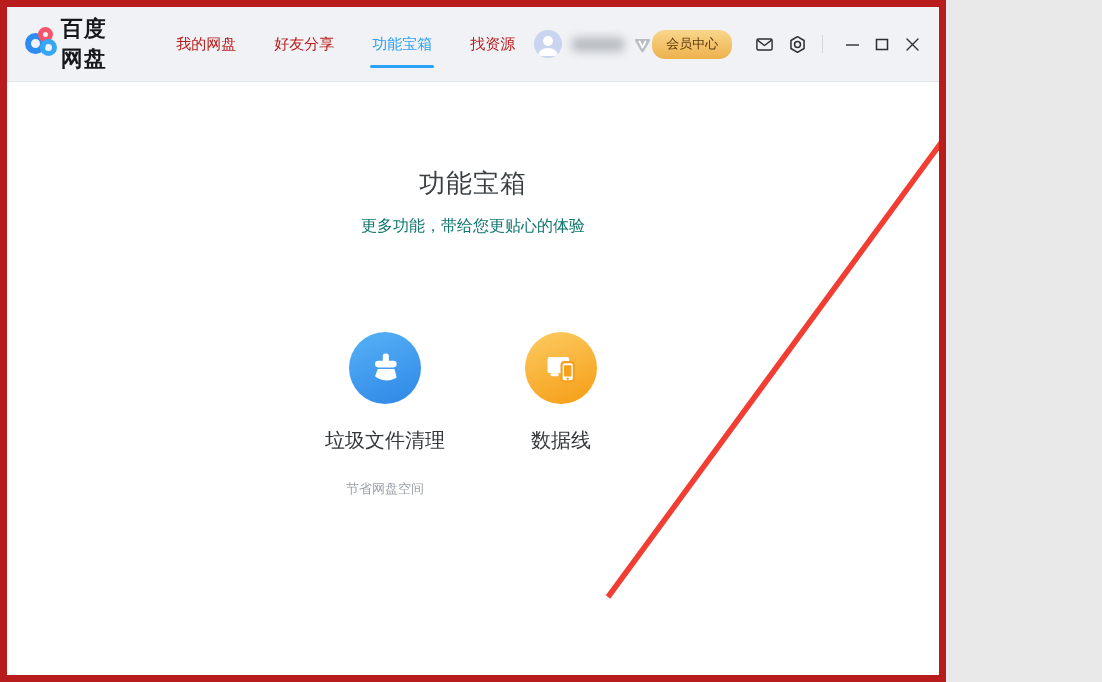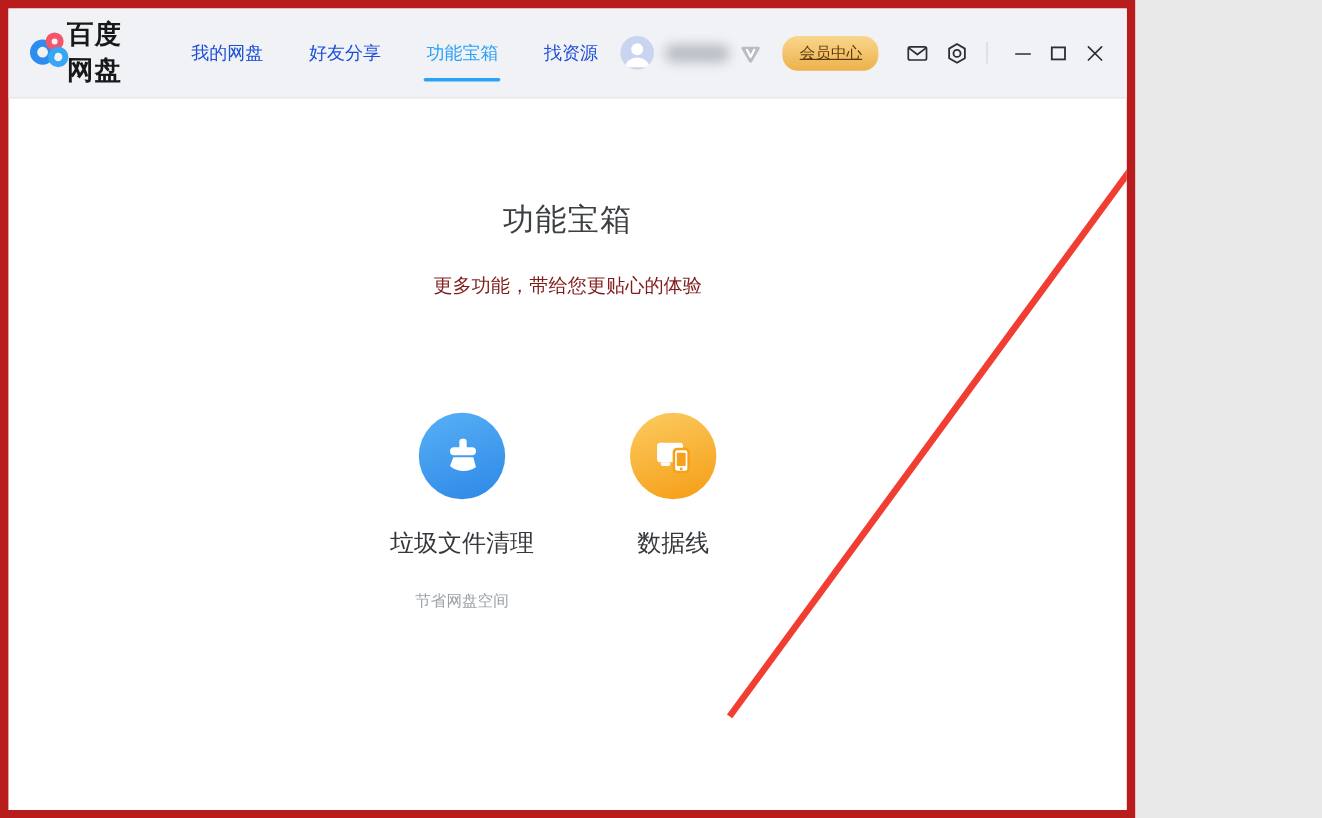--- a/index.html
+++ b/index.html
@@ -17,51 +17,51 @@
   .logo { display:flex; align-items:center; cursor:default; }
   .logo-rings { position:relative; width:38px; height:34px; margin-right:9px; }
   .logo-rings span { position:absolute; border-radius:50%; background:transparent; }
   .ring-blue  { width:21px; height:21px; left:0;  top:6px;  border:6px solid #2d8cf0; }
   .ring-pink  { width:15px; height:15px; left:13px; top:0;  border:5px solid #f4556a; }
   .ring-light { width:17px; height:17px; left:15px; top:12px; border:5px solid #36a6f5; }
   .logo-text { font-size:22px; font-weight:bold; color:#16181a; letter-spacing:1px; }
   .tabs { display:flex; height:100%; margin-left:32px; }
   .tab {
     position:relative; display:flex; align-items:center; height:100%;
-    padding:0 19px; font-size:15px; color:#1d4ed8; cursor:pointer; white-space:nowrap;
+    padding:0 19px; font-size:15px; color:#b91c1c; cursor:pointer; white-space:nowrap;
   }
   .tab.active { color:#2ba1f7; }
   .tab.active::after {
     content:""; position:absolute; left:17px; right:17px; bottom:13px;
     height:3px; border-radius:2px; background:#2ba1f7;
   }
   .user-area { margin-left:auto; display:flex; align-items:center; }
   .avatar {
     width:28px; height:28px; border-radius:50%; background:#c9d4f0;
     display:flex; align-items:flex-end; justify-content:center; overflow:hidden; cursor:pointer;
   }
   .username-blur {
     width:54px; height:15px; margin-left:9px; border-radius:7px;
     background:#8d939b; filter:blur(5px); opacity:.55;
   }
   .vbadge { margin-left:8px; cursor:pointer; display:flex; }
   .vip-pill {
-    margin-left:17px; padding:5px 14px 6px; border-radius:13px;
+    padding:5px 14px 6px; border-radius:13px;
     background:linear-gradient(180deg,#f9d68c 0%,#edb14c 100%);
-    font-size:13px; color:#5d3a0d; cursor:pointer; white-space:nowrap;text-decoration:underline;
+    font-size:13px; color:#5d3a0d; cursor:pointer; white-space:nowrap;
   }
   .iconbtns { display:flex; align-items:center; margin-left:22px; }
   .iconbtn { width:20px; height:20px; margin-right:13px; cursor:pointer; display:flex; align-items:center; justify-content:center; }
   .tb-divider { width:1px; height:18px; background:#d3d6da; margin:0 10px 0 2px; }
   .winctl { display:flex; align-items:center; }
   .winbtn { width:22px; height:22px; margin-left:8px; cursor:pointer; display:flex; align-items:center; justify-content:center; }
   
   .main { padding-top:84px; text-align:center; }
   .main-title { font-size:26px; font-weight:500; color:#3c4043; letter-spacing:1px; }
-  .main-subtitle { margin-top:27px; font-size:16px; color:#7f1d1d; }
+  .main-subtitle { margin-top:15px; font-size:16px; color:#0f766e; }
   .features { margin-top:95px; display:flex; justify-content:center; }
   .feature { width:176px; cursor:pointer; }
   .fcircle {
     width:72px; height:72px; border-radius:50%; margin:0 auto;
     display:flex; align-items:center; justify-content:center;
   }
   .fcircle.blue   { background:linear-gradient(160deg,#57b1f6 0%,#2e87e6 100%); }
   .fcircle.orange { background:linear-gradient(160deg,#fccb61 0%,#f59d14 100%); }
   .ftitle { margin-top:23px; font-size:20px; color:#35383b; }
   .fdesc  { margin-top:26px;  font-size:13px; color:#9ba1a7; }

